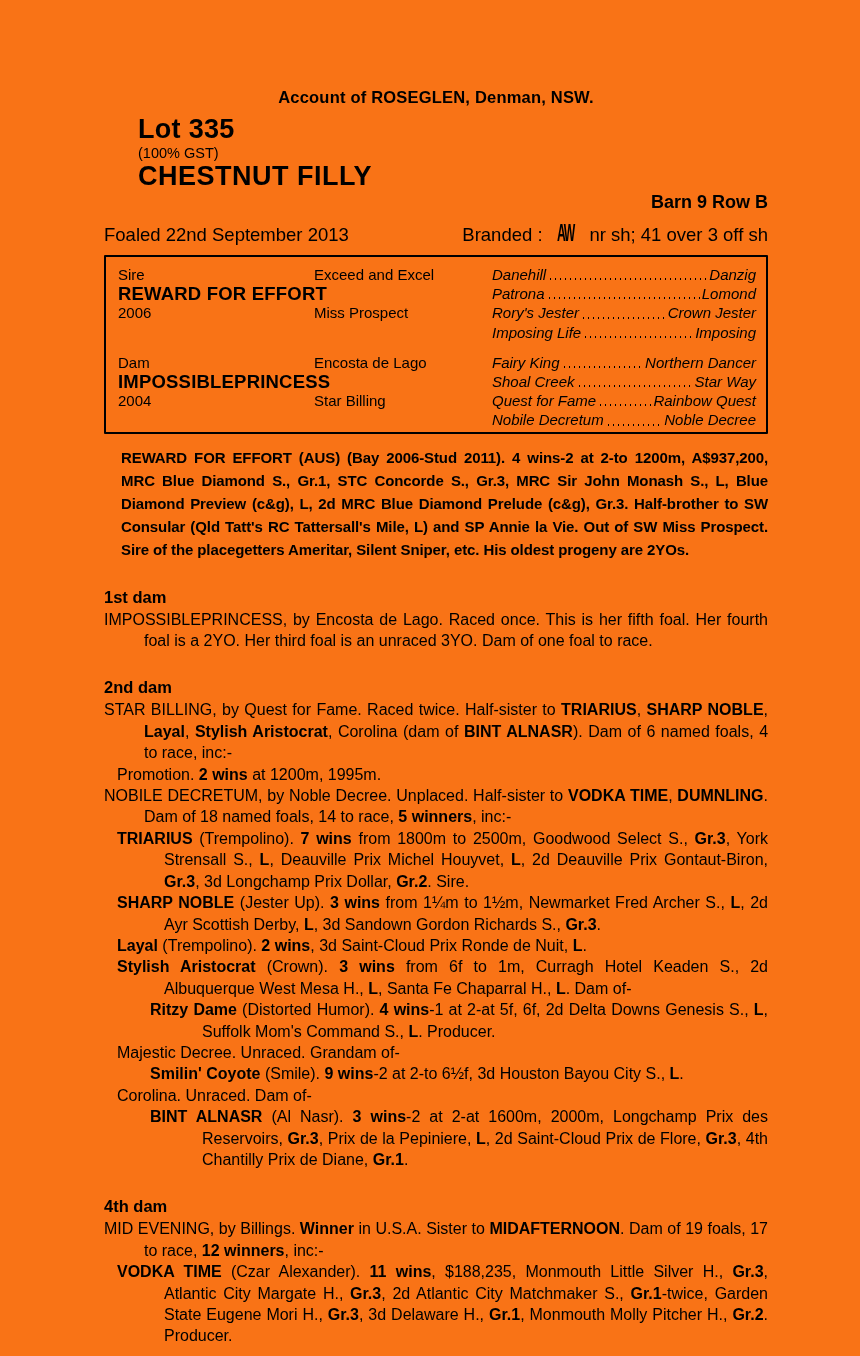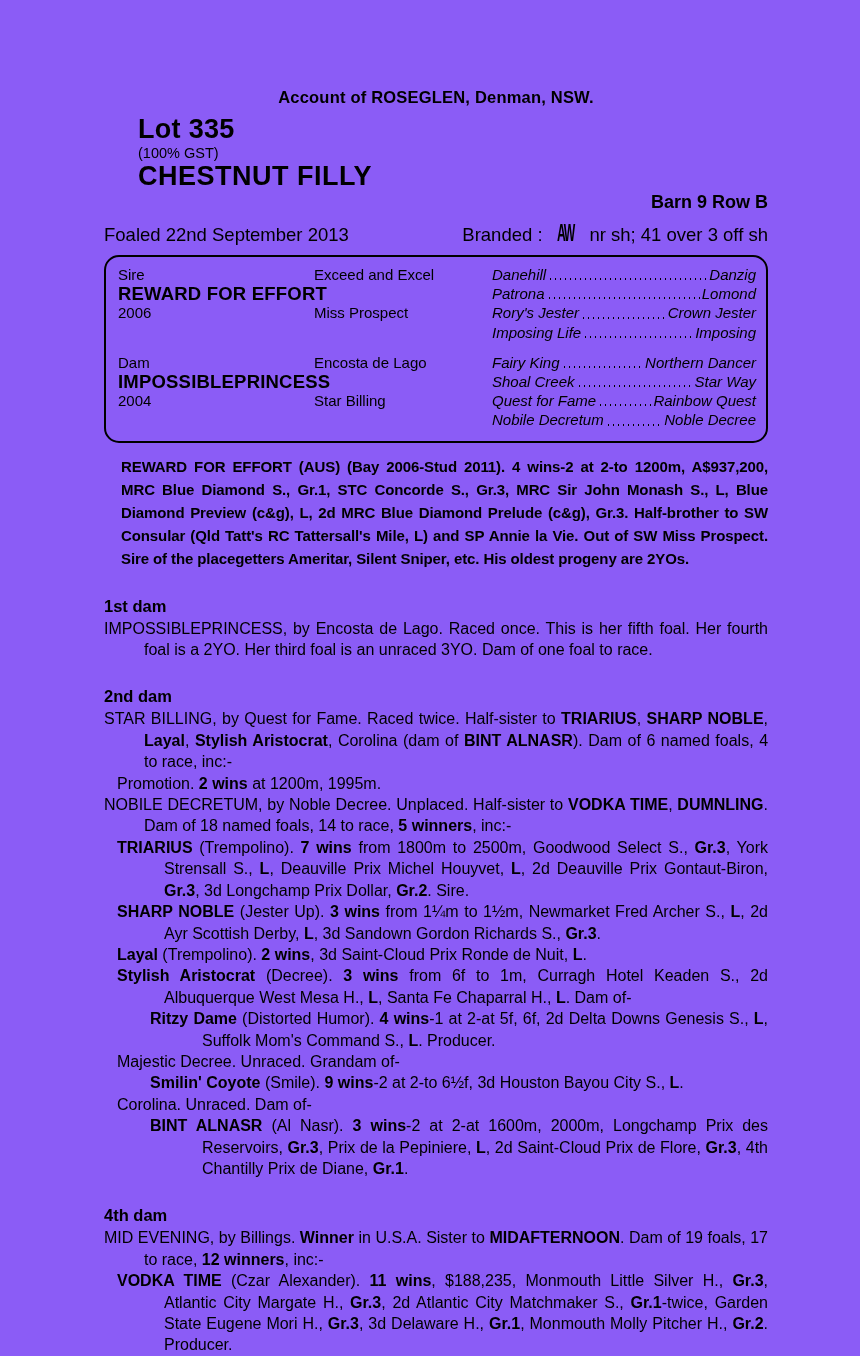--- a/index.html
+++ b/index.html
@@ -1,39 +1,39 @@
 <!DOCTYPE html>
 <html><head>
 <meta charset="utf-8">
 <style>
   html,body { margin:0; padding:0; background:#e8e8e8; }
   .page {
     position:relative; width:860px; height:1356px; margin:0 auto;
-    background:#8b5cf6; color:#000;
+    background:#f97316; color:#000;
     font-family:"Liberation Sans", "DejaVu Sans", sans-serif;
     overflow:hidden;
   }
   .content { position:absolute; left:104px; top:88px; width:664px; }
 
   
   .account { text-align:center; font-weight:bold; font-size:16.5px; letter-spacing:.2px; margin-bottom:7px; }
   .lotrow { display:flex; align-items:baseline; margin-bottom:9px;flex-direction:column; }
   .lot-num { font-size:27px; font-weight:bold; letter-spacing:.3px; white-space:nowrap; }
   .gst { font-size:14.5px; margin-left:7px; white-space:nowrap; }
   .horse-title { font-size:27px; font-weight:bold; letter-spacing:.5px; margin-left:34px; white-space:nowrap; }
   .barn { margin-left:auto; font-size:18px; font-weight:bold; white-space:nowrap; }
   .foalrow { display:flex; align-items:baseline; font-size:18.5px; margin-bottom:9px;justify-content:space-between; }
   .branded-group { margin-left:auto; display:flex; align-items:baseline; white-space:nowrap; }
   .brand-mark {
     display:inline-block; font-weight:600; font-size:21px; letter-spacing:-2.5px;
     transform:scaleX(.58) scaleY(1.1); transform-origin:bottom center; margin:0 10px 0 8px;
   }
 
   
-  .pedbox { border:2px solid #000; border-radius:15px; padding:8px 10px 11px 12px; margin-bottom:12px; }
+  .pedbox { border:2px solid #000; border-radius:1px; padding:8px 10px 2px 12px; margin-bottom:12px; }
   .prow { display:flex; line-height:19.2px; font-size:15px; }
   .prow-gap { height:11px; }
   .pcol1 { width:196px; flex:0 0 196px; white-space:nowrap; }
   .pcol2 { width:178px; flex:0 0 178px; white-space:nowrap; }
   .pcol3 { flex:1 1 auto; display:flex; align-items:flex-start; min-width:0;font-style:italic; }
   .pname { font-weight:bold; font-size:18.5px; letter-spacing:.2px; }
   .dots { flex:1 1 auto; align-self:flex-end; height:6px; margin:0 2px 3px 2px;
           background-image:radial-gradient(circle, #000 1.05px, transparent 1.05px);
           background-size:5px 4px; background-repeat:repeat-x; background-position:left bottom; }
   .anc-r { white-space:nowrap; }
@@ -155,21 +155,21 @@
     <div>
         <div class="sec-h">1st dam</div>
         <div class="para l0"><span>IMPOSSIBLEPRINCESS, by Encosta de Lago. Raced once. This is her fifth foal. Her fourth foal is a 2YO. Her third foal is an unraced 3YO. Dam of one foal to race.</span></div>
         <div class="sec-h">2nd dam</div>
         <div class="para l0"><span>STAR BILLING, by Quest for Fame. Raced twice. Half-sister to </span><span class="b">TRIARIUS</span><span>, </span><span class="b">SHARP NOBLE</span><span>, </span><span class="b">Layal</span><span>, </span><span class="b">Stylish Aristocrat</span><span>, Corolina (dam of </span><span class="b">BINT ALNASR</span><span>). Dam of 6 named foals, 4 to race, inc:-</span></div>
         <div class="para l1"><span>Promotion. </span><span class="b">2 wins</span><span> at 1200m, 1995m.</span></div>
         <div class="para l0"><span>NOBILE DECRETUM, by Noble Decree. Unplaced. Half-sister to </span><span class="b">VODKA TIME</span><span>, </span><span class="b">DUMNLING</span><span>. Dam of 18 named foals, 14 to race, </span><span class="b">5 winners</span><span>, inc:-</span></div>
         <div class="para l1"><span class="b">TRIARIUS</span><span> (Trempolino). </span><span class="b">7 wins</span><span> from 1800m to 2500m, Goodwood Select S., </span><span class="b">Gr.3</span><span>, York Strensall S., </span><span class="b">L</span><span>, Deauville Prix Michel Houyvet, </span><span class="b">L</span><span>, 2d Deauville Prix Gontaut-Biron, </span><span class="b">Gr.3</span><span>, 3d Longchamp Prix Dollar, </span><span class="b">Gr.2</span><span>. Sire.</span></div>
         <div class="para l1"><span class="b">SHARP NOBLE</span><span> (Jester Up). </span><span class="b">3 wins</span><span> from 1¼m to 1½m, Newmarket Fred Archer S., </span><span class="b">L</span><span>, 2d Ayr Scottish Derby, </span><span class="b">L</span><span>, 3d Sandown Gordon Richards S., </span><span class="b">Gr.3</span><span>.</span></div>
         <div class="para l1"><span class="b">Layal</span><span> (Trempolino). </span><span class="b">2 wins</span><span>, 3d Saint-Cloud Prix Ronde de Nuit, </span><span class="b">L</span><span>.</span></div>
-        <div class="para l1"><span class="b">Stylish Aristocrat</span><span> (Decree). </span><span class="b">3 wins</span><span> from 6f to 1m, Curragh Hotel Keaden S., 2d Albuquerque West Mesa H., </span><span class="b">L</span><span>, Santa Fe Chaparral H., </span><span class="b">L</span><span>. Dam of-</span></div>
+        <div class="para l1"><span class="b">Stylish Aristocrat</span><span> (Crown). </span><span class="b">3 wins</span><span> from 6f to 1m, Curragh Hotel Keaden S., 2d Albuquerque West Mesa H., </span><span class="b">L</span><span>, Santa Fe Chaparral H., </span><span class="b">L</span><span>. Dam of-</span></div>
         <div class="para l2"><span class="b">Ritzy Dame</span><span> (Distorted Humor). </span><span class="b">4 wins</span><span>-1 at 2-at 5f, 6f, 2d Delta Downs Genesis S., </span><span class="b">L</span><span>, Suffolk Mom's Command S., </span><span class="b">L</span><span>. Producer.</span></div>
         <div class="para l1"><span>Majestic Decree. Unraced. Grandam of-</span></div>
         <div class="para l2"><span class="b">Smilin' Coyote</span><span> (Smile). </span><span class="b">9 wins</span><span>-2 at 2-to 6½f, 3d Houston Bayou City S., </span><span class="b">L</span><span>.</span></div>
         <div class="para l1"><span>Corolina. Unraced. Dam of-</span></div>
         <div class="para l2"><span class="b">BINT ALNASR</span><span> (Al Nasr). </span><span class="b">3 wins</span><span>-2 at 2-at 1600m, 2000m, Longchamp Prix des Reservoirs, </span><span class="b">Gr.3</span><span>, Prix de la Pepiniere, </span><span class="b">L</span><span>, 2d Saint-Cloud Prix de Flore, </span><span class="b">Gr.3</span><span>, 4th Chantilly Prix de Diane, </span><span class="b">Gr.1</span><span>.</span></div>
         <div class="sec-h">4th dam</div>
         <div class="para l0"><span>MID EVENING, by Billings. </span><span class="b">Winner</span><span> in U.S.A. Sister to </span><span class="b">MIDAFTERNOON</span><span>. Dam of 19 foals, 17 to race, </span><span class="b">12 winners</span><span>, inc:-</span></div>
         <div class="para l1"><span class="b">VODKA TIME</span><span> (Czar Alexander). </span><span class="b">11 wins</span><span>, $188,235, Monmouth Little Silver H., </span><span class="b">Gr.3</span><span>, Atlantic City Margate H., </span><span class="b">Gr.3</span><span>, 2d Atlantic City Matchmaker S., </span><span class="b">Gr.1</span><span>-twice, Garden State Eugene Mori H., </span><span class="b">Gr.3</span><span>, 3d Delaware H., </span><span class="b">Gr.1</span><span>, Monmouth Molly Pitcher H., </span><span class="b">Gr.2</span><span>. Producer.</span></div>
       </div>
 

